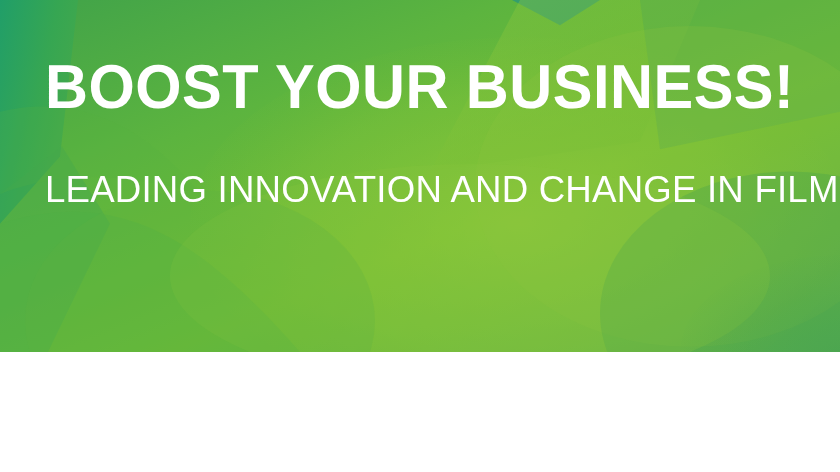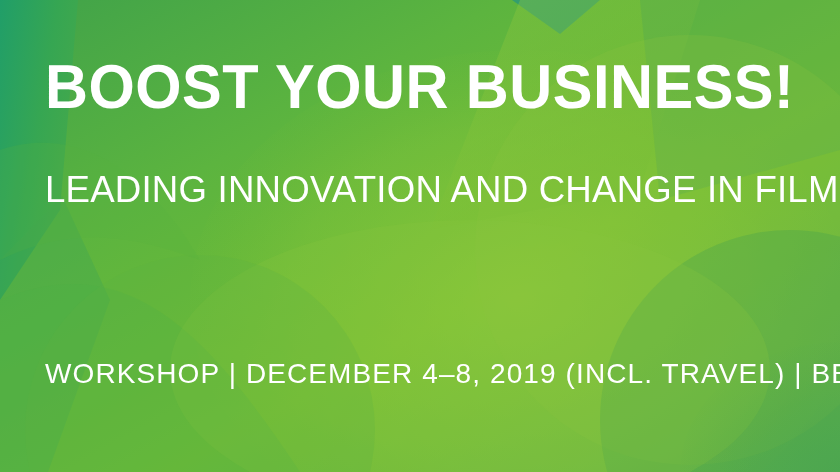--- a/index.html
+++ b/index.html
@@ -5,21 +5,21 @@
 <style>
   html, body {
     margin: 0;
     padding: 0;
     background: #ffffff;
   }
 
   #banner {
     position: relative;
     width: 840px;
-    height: 472px;
+    height: 352px;
     overflow: hidden;
     font-family: "Liberation Sans", "DejaVu Sans", sans-serif;
     
     background: linear-gradient(118deg,
         #3fa24a 0%,
         #4fae43 14%,
         #68b93c 34%,
         #74be33 52%,
         #6cb93f 70%,
         #63b04b 86%,

